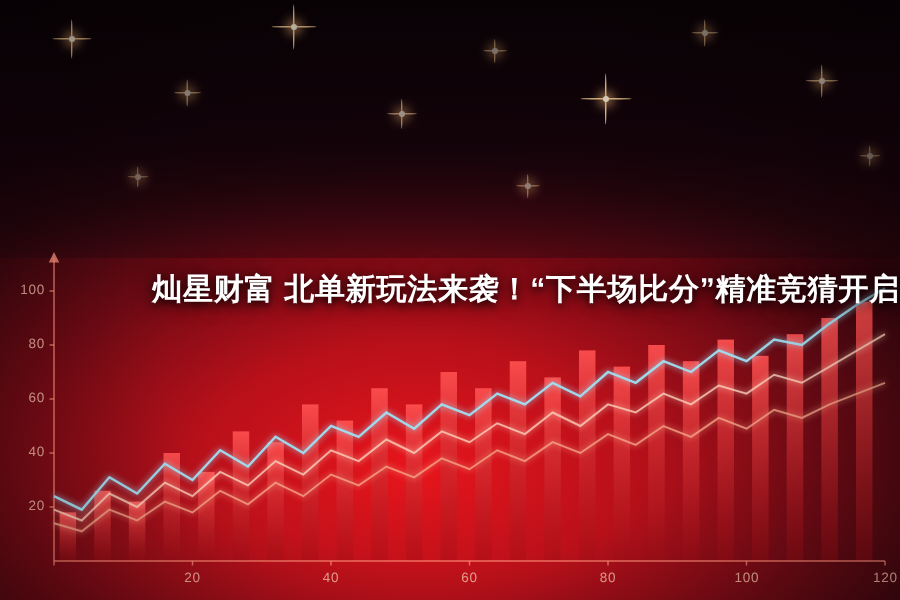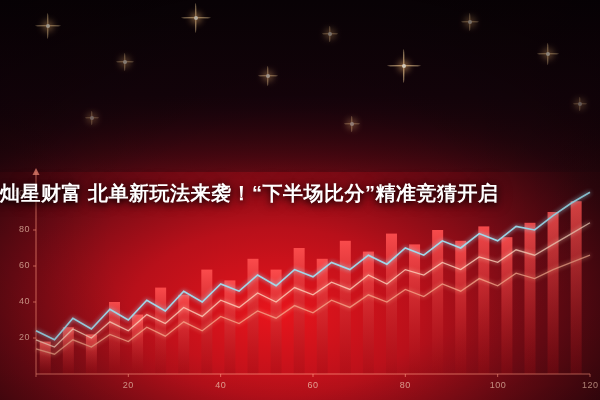--- a/index.html
+++ b/index.html
@@ -81,21 +81,21 @@
     white-space: nowrap;
   }
   .axis-label.y { text-align: right; }
   
   #headline {
     position: absolute;
     left: 0;
     top: 0;
     width: 600px;
     padding-top: 176px;
-    text-align: left;
+    text-align: right;
     color: #ffffff;
     font-size: 20px;
     font-weight: 700;
     line-height: 34px;
     letter-spacing: 0.5px;
     text-shadow: 0 2px 6px rgba(0,0,0,0.85), 0 0 14px rgba(0,0,0,0.6);
     pointer-events: none;
   }
 </style>
 </head>

